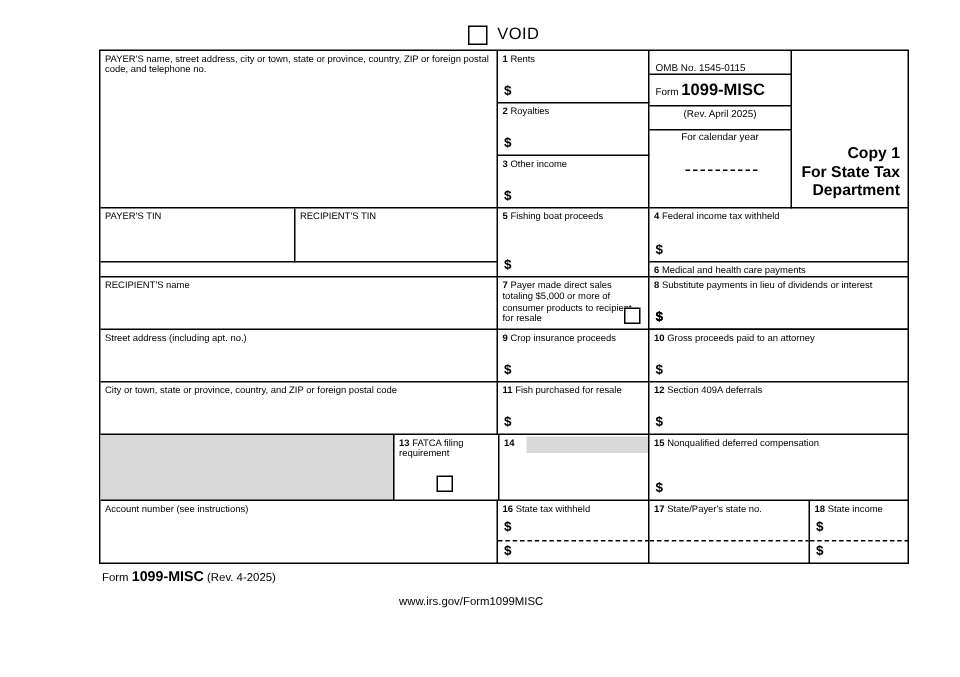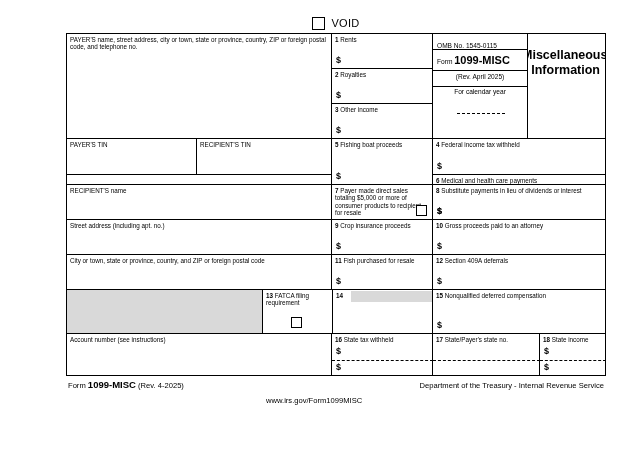--- a/index.html
+++ b/index.html
@@ -205,23 +205,24 @@
     <div class="cell br bb" style="left:366px; top:37px; width:95px; height:16px;">
       <div class="rev">(Rev. April 2025)</div>
     </div>
     <div class="cell br bb" style="left:366px; top:53px; width:95px; height:52px;">
       <div class="calyear">For calendar year</div>
       <div class="yearline"></div>
       <div class="dash" style="left:24px; top:26px; width:48px;"></div>
     </div>
 
     <div class="cell bb" style="left:461px; top:0; width:78px; height:105px;">
-      <div class="title-block" style="right:0; top:14px; width:78px;">
-        <div class="big-title">Miscellaneous</div>
-        <div class="big-title">Information</div>
+      <div class="title-block" style="right:0; top:62px; width:78px;">
+        <div class="copy-title">Copy 1</div>
+        <div class="copy-title">For State Tax</div>
+        <div class="copy-title">Department</div>
       </div>
     </div>
 
     <div class="cell bb" style="left:366px; top:105px; width:173px; height:36px;">
       <span class="lbl"><span class="boxnum">4</span>
         <span>Federal income tax withheld</span></span>
       <span class="dollar">$</span>
     </div>
 
     <div class="cell br bb" style="left:0; top:105px; width:130px; height:36px;">
@@ -347,16 +348,15 @@
 
   </div>
 
   <div class="footer">
     <span class="f-left">
       <span>Form</span>
       <b>1099-MISC</b>
       <span>(Rev. 4-2025)</span>
     </span>
     <span class="f-mid">www.irs.gov/Form1099MISC</span>
-    <span class="f-right">Department of the Treasury - Internal Revenue Service</span>
   </div>
 
 </div>
 
 </body></html>

